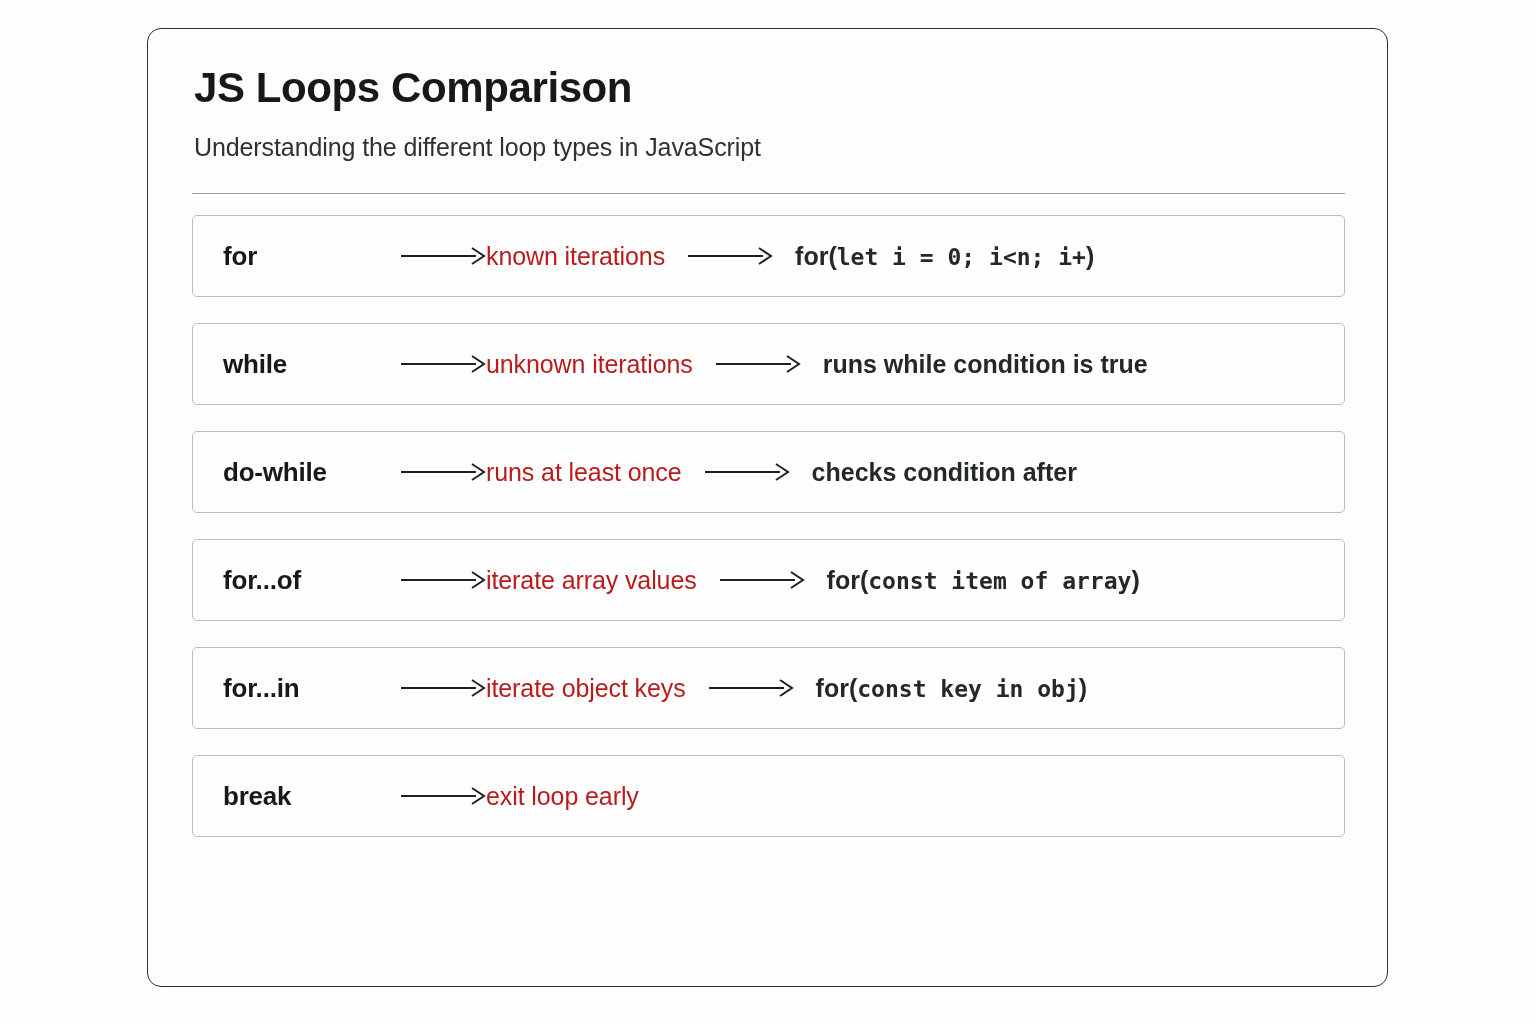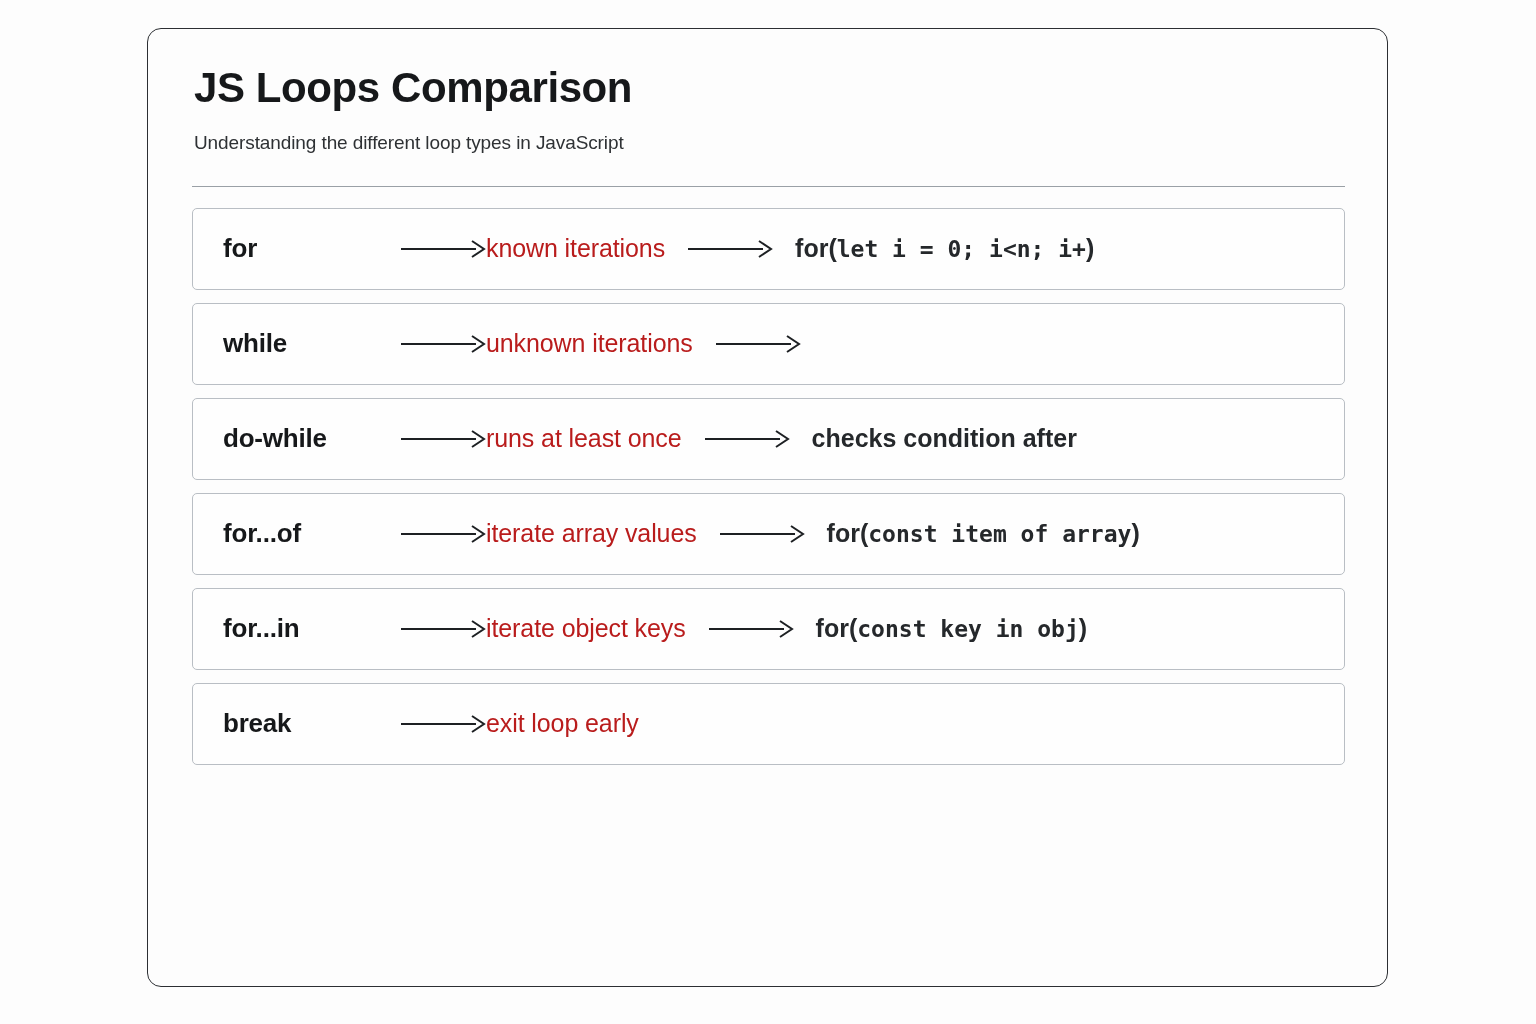--- a/index.html
+++ b/index.html
@@ -47,41 +47,41 @@
     font-size: 42px;
     font-weight: bold;
     color: #16181a;
     letter-spacing: -0.4px;
     line-height: 1.1;
     margin: 0;
     padding: 0 0 0 2px;
   }
 
   .subtitle {
-    font-size: 19px;
+    font-size: 25px;
     font-weight: normal;
     color: #2e3134;
     line-height: 1.2;
     margin: 21px 0 0 2px;
     letter-spacing: -0.1px;
   }
 
   .divider {
     margin-top: 31px;
     height: 0;
     border-top: 1.4px solid #9aa0a6;
     width: 1153px;
   }
 
   
   .rows {
     margin-top: 21px;
     display: flex;
     flex-direction: column;
-    gap: 13px;
+    gap: 26px;
   }
 
   .row {
     box-sizing: border-box;
     width: 1153px;
     height: 82px;
     background: #fefefe;
     border: 1.3px solid #b9bec4;
     border-radius: 5px;
     display: flex;
@@ -179,20 +179,21 @@
             <span class="col-gap-1" style="width: 0px;"></span>
             <span class="row-desc">unknown iterations</span>
             <span class="col-gap-2"></span>
             <span class="arrow">
               <svg width="86" height="26" viewBox="0 0 86 26">
                 <line x1="1" y1="13" x2="76" y2="13" stroke="#1d2023" stroke-width="2"></line>
                 <polyline points="72,5 84,13 72,21" fill="none" stroke="#1d2023" stroke-width="2" stroke-linecap="butt" stroke-linejoin="miter"></polyline>
               </svg>
             </span>
             <span class="col-gap-2"></span>
+            <span class="row-code"><span>runs while condition is true</span></span>
           </div>
           <div class="row">
             <span class="row-keyword col-keyword">do-while</span>
             <span class="arrow">
               <svg width="86" height="26" viewBox="0 0 86 26">
                 <line x1="1" y1="13" x2="76" y2="13" stroke="#1d2023" stroke-width="2"></line>
                 <polyline points="72,5 84,13 72,21" fill="none" stroke="#1d2023" stroke-width="2" stroke-linecap="butt" stroke-linejoin="miter"></polyline>
               </svg>
             </span>
             <span class="col-gap-1" style="width: 0px;"></span>

